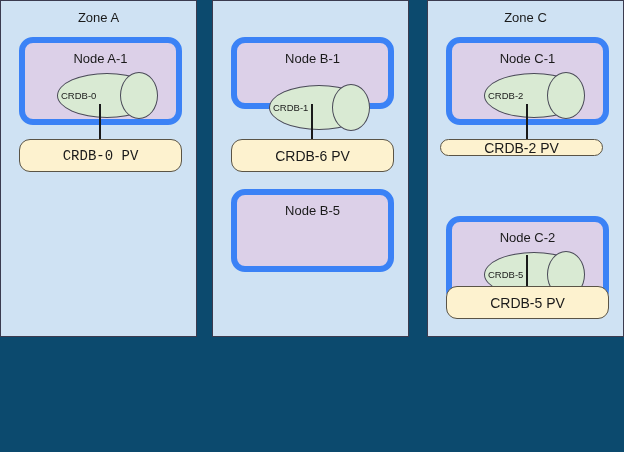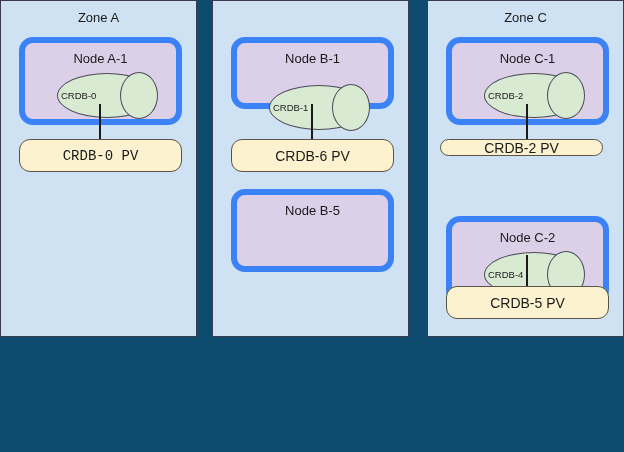--- a/index.html
+++ b/index.html
@@ -182,21 +182,21 @@
 
     <div class="pv" style="left:12px; top:138px; width:163px; height:17px;">
       <span class="pv-label">CRDB-2 PV</span>
     </div>
 
     <div class="node" style="left:18px; top:187px; width:163px; height:88px;margin-top:28px;">
       <div class="node-title">Node C-2</div>
       <div class="cyl" style="left:32px; top:30px; width:100px; height:45px;">
         <div class="cyl-body"></div>
         <div class="cyl-cap"></div>
-        <div class="cyl-label">CRDB-4</div>
+        <div class="cyl-label">CRDB-5</div>
       </div>
     </div>
 
     <div class="connector" style="left:98px; top:254px; height:31px;"></div>
 
     <div class="pv" style="left:18px; top:285px; width:163px; height:33px;">
       <span class="pv-label">CRDB-5 PV</span>
     </div>
   </div>
 

